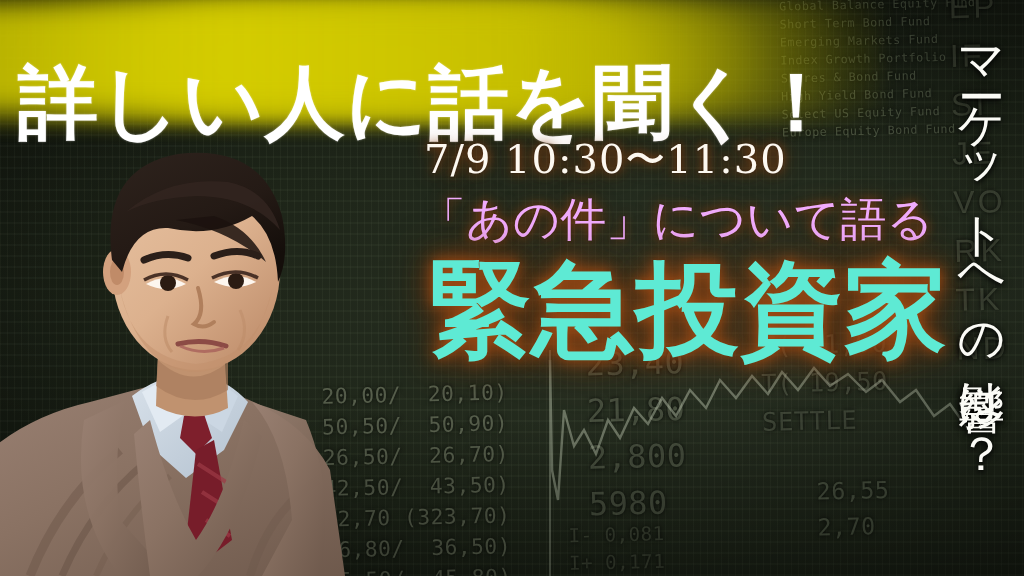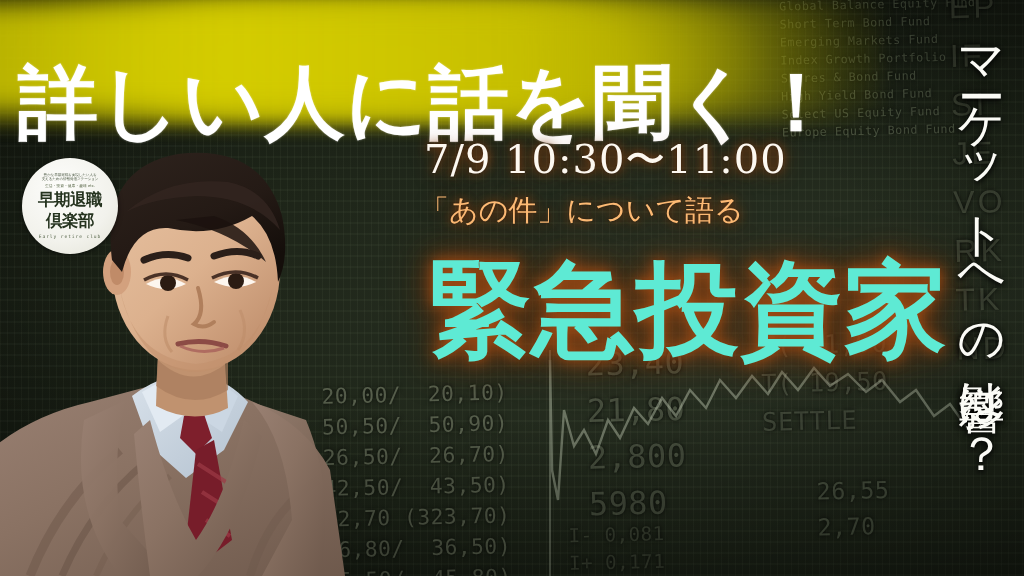--- a/index.html
+++ b/index.html
@@ -129,21 +129,21 @@
   .dateline{
     position:absolute;left:424px;top:139px;
     font-family:"DejaVu Serif",serif;
     font-size:40px;line-height:1;color:#fdf8f0;
     letter-spacing:1px;white-space:nowrap;
     text-shadow:0 0 10px rgba(150,70,20,.95),0 0 20px rgba(120,55,12,.75),0 0 3px rgba(0,0,0,.5);
   }
   .subline{
     position:absolute;left:420px;top:196px;
     font-family:"DejaVu Serif",serif;
-    font-size:29px;line-height:1;color:#fdba74;
+    font-size:46px;line-height:1;color:#f0abfc;
     letter-spacing:0px;white-space:nowrap;
     text-shadow:0 0 10px rgba(150,70,20,.95),0 0 20px rgba(120,55,12,.75),0 0 3px rgba(0,0,0,.5);
   }
 
   
   .title-l1,.title-l2{
     position:absolute;
     color:#5eead4;
     font-family:"DejaVu Sans",sans-serif;
     font-weight:bold;
@@ -298,29 +298,21 @@
     <path d="M 180 226 Q 202 236 224 228" stroke="#a7605a" stroke-width="3" fill="none" opacity=".8"></path>
 
     <path d="M 168 196 Q 160 218 172 232" stroke="#bb8a66" stroke-width="3" fill="none" opacity=".55"></path>
     <path d="M 240 190 Q 250 212 238 230" stroke="#bb8a66" stroke-width="3" fill="none" opacity=".45"></path>
   </svg>
 
   <div class="band"></div>
   <div class="band2"></div>
   <div class="headline">詳しい人に話を聞く！</div>
 
-  <div class="badge">
-    <div class="tiny">豊かな早期退職を実現したい人を</div>
-    <div class="tiny">支えるための情報発信ステーション</div>
-    <div class="tiny2">生活・投資・健康・趣味 etc.</div>
-    <div class="jp">早期退職</div>
-    <div class="jp">倶楽部</div>
-    <div class="en">Early retire club</div>
-  </div>
-
-  <div class="dateline">7/9  10:30〜11:00</div>
+
+  <div class="dateline">7/9  10:30〜11:30</div>
   <div class="subline">「あの件」について語る</div>
 
   <div class="title-l1">緊急投資家</div>
 
   <div class="vtext">マーケットへの影響は？</div>
 
 </div>
 
 </body></html>

